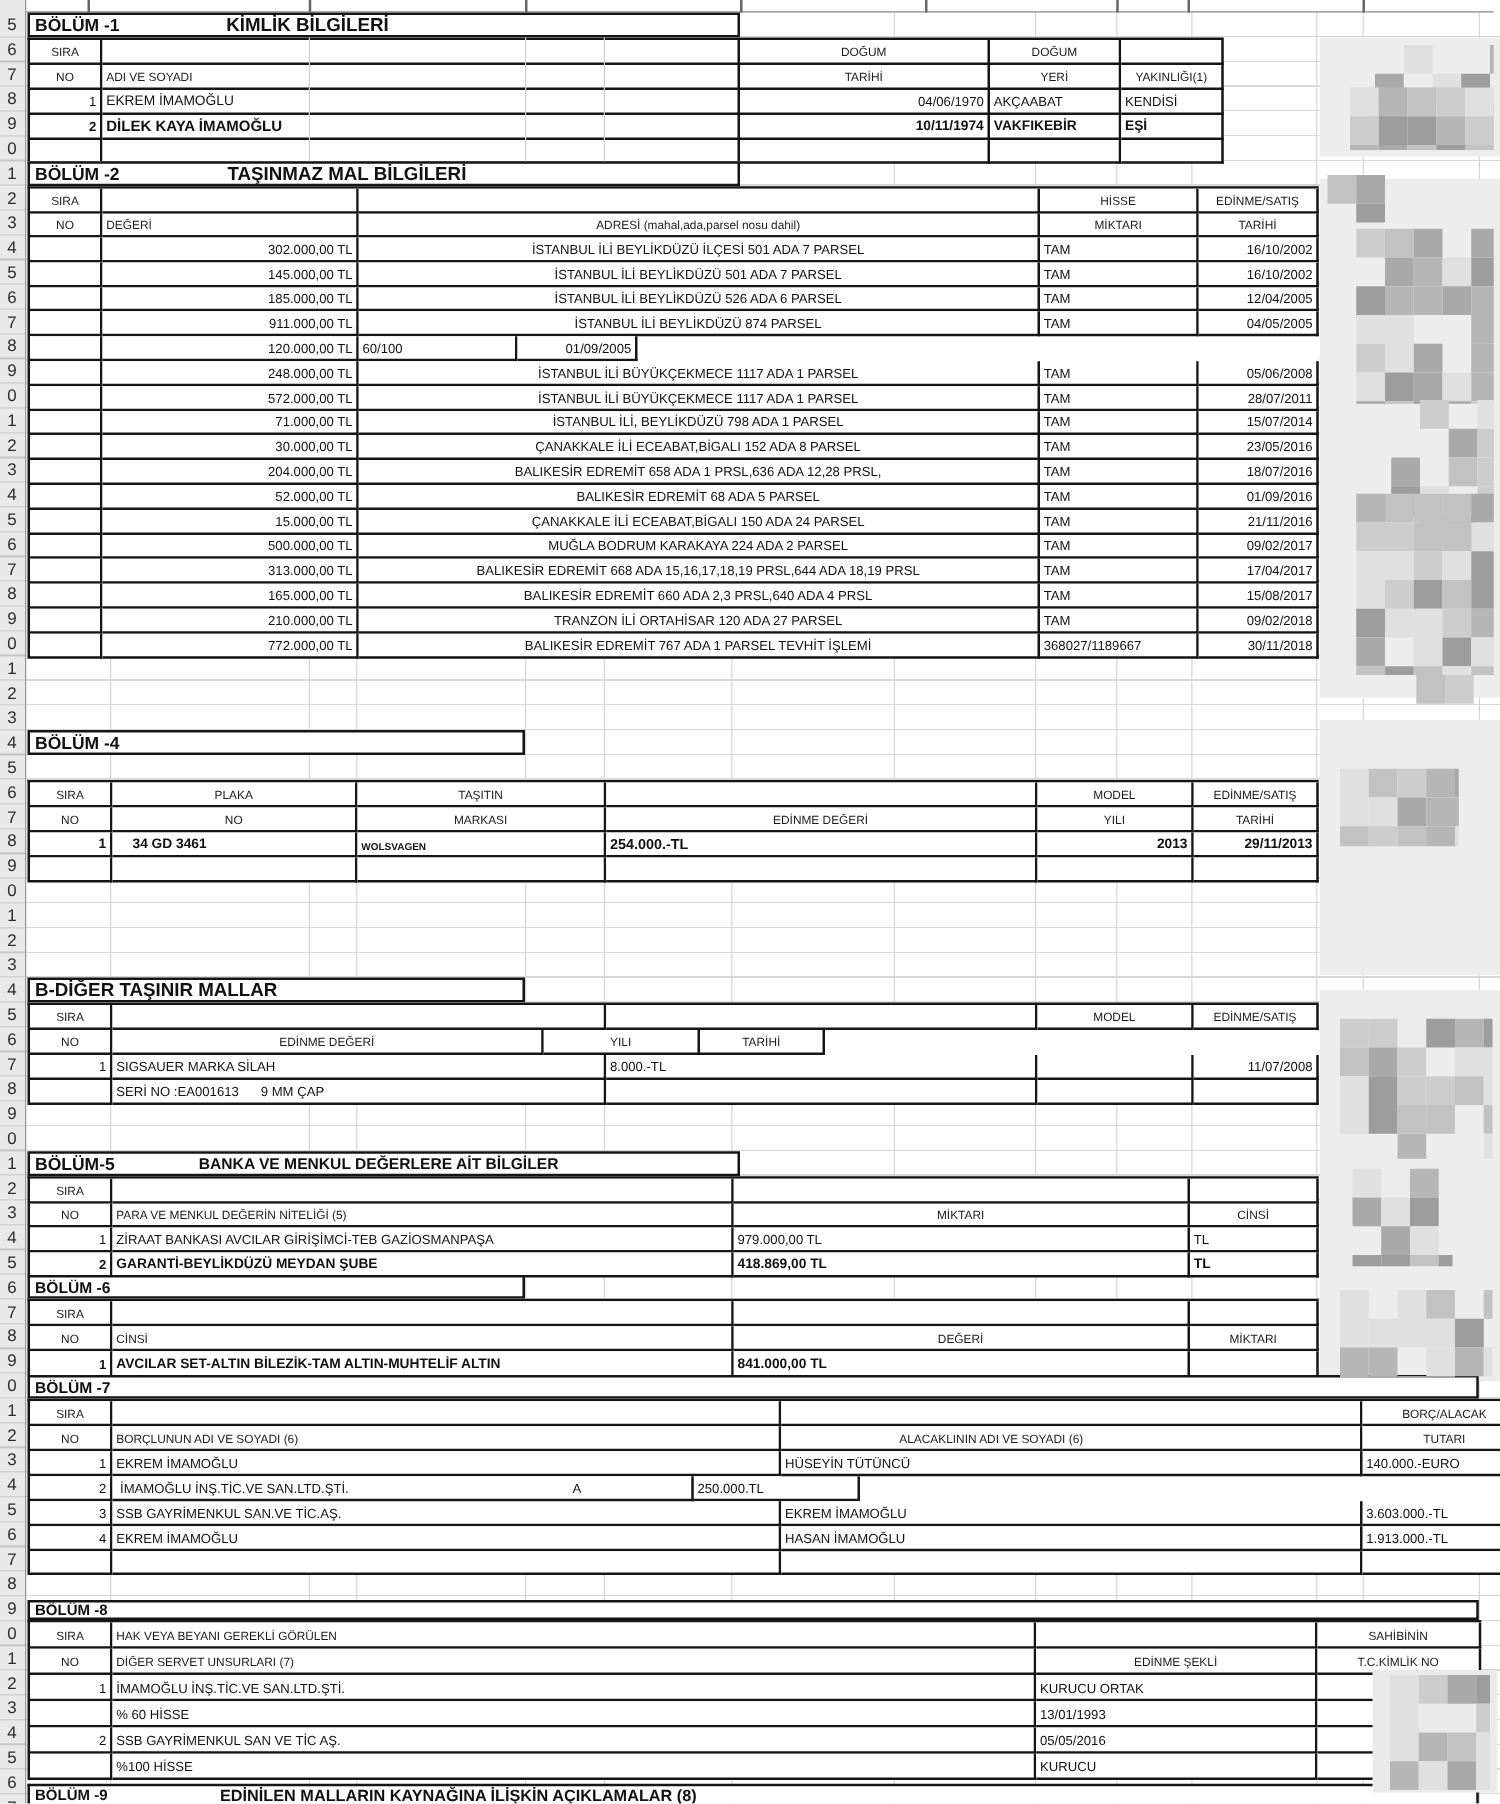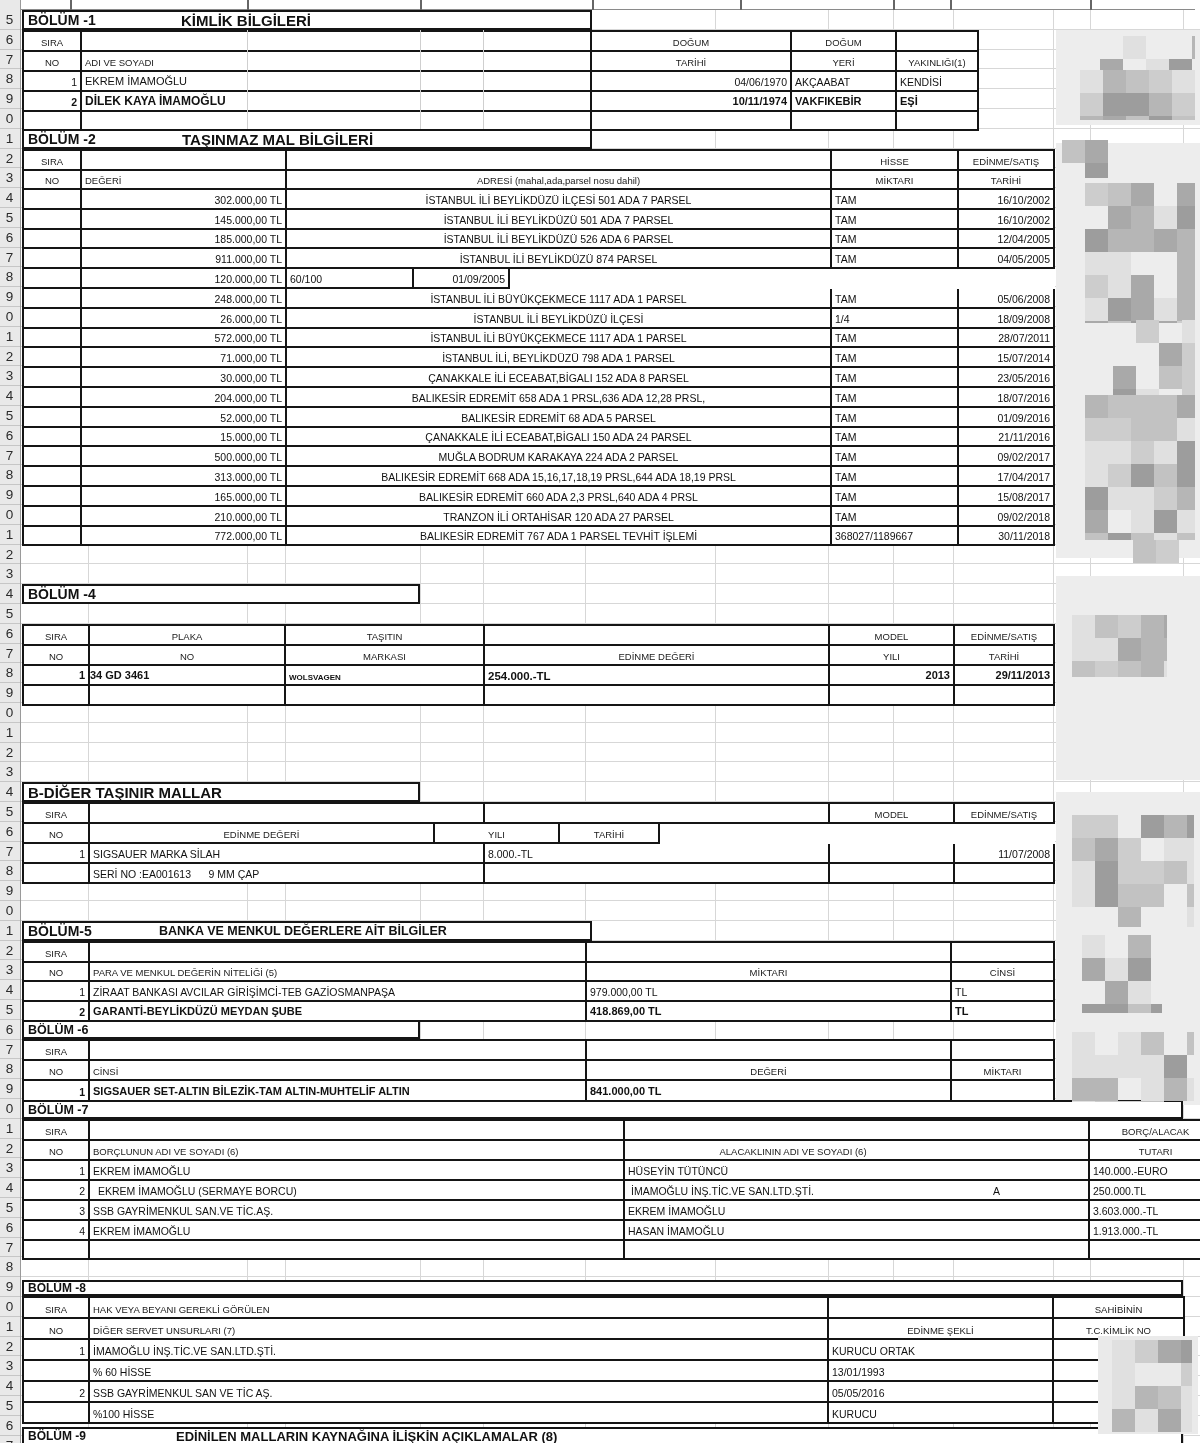--- a/index.html
+++ b/index.html
@@ -390,27 +390,20 @@
         </div>
 
         <div class="r h198">
           <div class="c s2c1"></div>
           <div class="c ar s2c2">248.000,00 TL</div>
           <div class="c ac s2c3">İSTANBUL İLİ BÜYÜKÇEKMECE 1117 ADA 1 PARSEL</div>
           <div class="c s2c4">TAM</div>
           <div class="c ar s2c5">05/06/2008</div>
         </div>
 
-        <div class="r h198">
-          <div class="c s2c1"></div>
-          <div class="c ar s2c2">26.000,00 TL</div>
-          <div class="c ac s2c3">İSTANBUL İLİ BEYLİKDÜZÜ İLÇESİ</div>
-          <div class="c s2c4">1/4</div>
-          <div class="c ar s2c5">18/09/2008</div>
-        </div>
 
         <div class="r h198">
           <div class="c s2c1"></div>
           <div class="c ar s2c2">572.000,00 TL</div>
           <div class="c ac s2c3">İSTANBUL İLİ BÜYÜKÇEKMECE 1117 ADA 1 PARSEL</div>
           <div class="c s2c4">TAM</div>
           <div class="c ar s2c5">28/07/2011</div>
         </div>
 
         <div class="r h198">
@@ -510,21 +503,21 @@
     <div class="r h20">
       <div class="c hd s4c1">NO</div>
       <div class="c hd s4c2">NO</div>
       <div class="c hd s4c3">MARKASI</div>
       <div class="c hd s4c4">EDİNME DEĞERİ</div>
       <div class="c hd s4c5">YILI</div>
       <div class="c hd s4c6">TARİHİ</div>
     </div>
     <div class="r h20 b">
       <div class="c ar s4c1" style="font-size:11px">1</div>
-      <div class="c s4c2" style="font-size:11px;padding-left:0">34 GD 3461</div>
+      <div class="c s4c2" style="font-size:11px;padding-left:16px">34 GD 3461</div>
       <div class="c s4c3" style="font-size:8px">WOLSVAGEN</div>
       <div class="c s4c4" style="font-size:11.5px">254.000.-TL</div>
       <div class="c ar s4c5" style="font-size:11px">2013</div>
       <div class="c ar s4c6" style="font-size:11px">29/11/2013</div>
     </div>
     <div class="r h20">
       <div class="c s4c1"></div>
       <div class="c s4c2"></div>
       <div class="c s4c3"></div>
       <div class="c s4c4"></div>
@@ -608,21 +601,21 @@
       <div class="c s5c4"></div>
     </div>
     <div class="r h20">
       <div class="c hd s5c1">NO</div>
       <div class="c hd lt s5c2">CİNSİ</div>
       <div class="c hd s5c3">DEĞERİ</div>
       <div class="c hd s5c4">MİKTARI</div>
     </div>
     <div class="r b" style="height:21px">
       <div class="c ar s5c1">1</div>
-      <div class="c s5c2" style="font-size:11px">SIGSAUER SET-ALTIN BİLEZİK-TAM ALTIN-MUHTELİF ALTIN</div>
+      <div class="c s5c2" style="font-size:11px">AVCILAR SET-ALTIN BİLEZİK-TAM ALTIN-MUHTELİF ALTIN</div>
       <div class="c s5c3" style="font-size:11px">841.000,00 TL</div>
       <div class="c s5c4"></div>
     </div>
   </div>
 
   <div class="trow" style="left:22px;top:1100px;width:1161px;height:19px">
     <span class="tl" style="font-size:12.5px">BÖLÜM -7</span>
   </div>
   <div class="t" style="left:22px;top:1119px">
     <div class="r h20">
@@ -641,21 +634,20 @@
       <div class="c ar s7c1">1</div>
       <div class="c s7c2">EKREM İMAMOĞLU</div>
       <div class="c rel s7c3">
           <span>HÜSEYİN TÜTÜNCÜ</span>
           <span class="extraA"></span>
         </div>
       <div class="c s7c4">140.000.-EURO</div>
     </div>
     <div class="r h20">
       <div class="c ar s7c1">2</div>
-      <div class="c s7c2" style="padding-left:8px">EKREM İMAMOĞLU (SERMAYE BORCU)</div>
       <div class="c rel s7c3" style="padding-left:6px">
           <span>İMAMOĞLU İNŞ.TİC.VE SAN.LTD.ŞTİ.</span>
           <span class="extraA">A</span>
         </div>
       <div class="c s7c4">250.000.TL</div>
     </div>
     <div class="r h20">
       <div class="c ar s7c1">3</div>
       <div class="c s7c2">SSB GAYRİMENKUL SAN.VE TİC.AŞ.</div>
       <div class="c rel s7c3">

